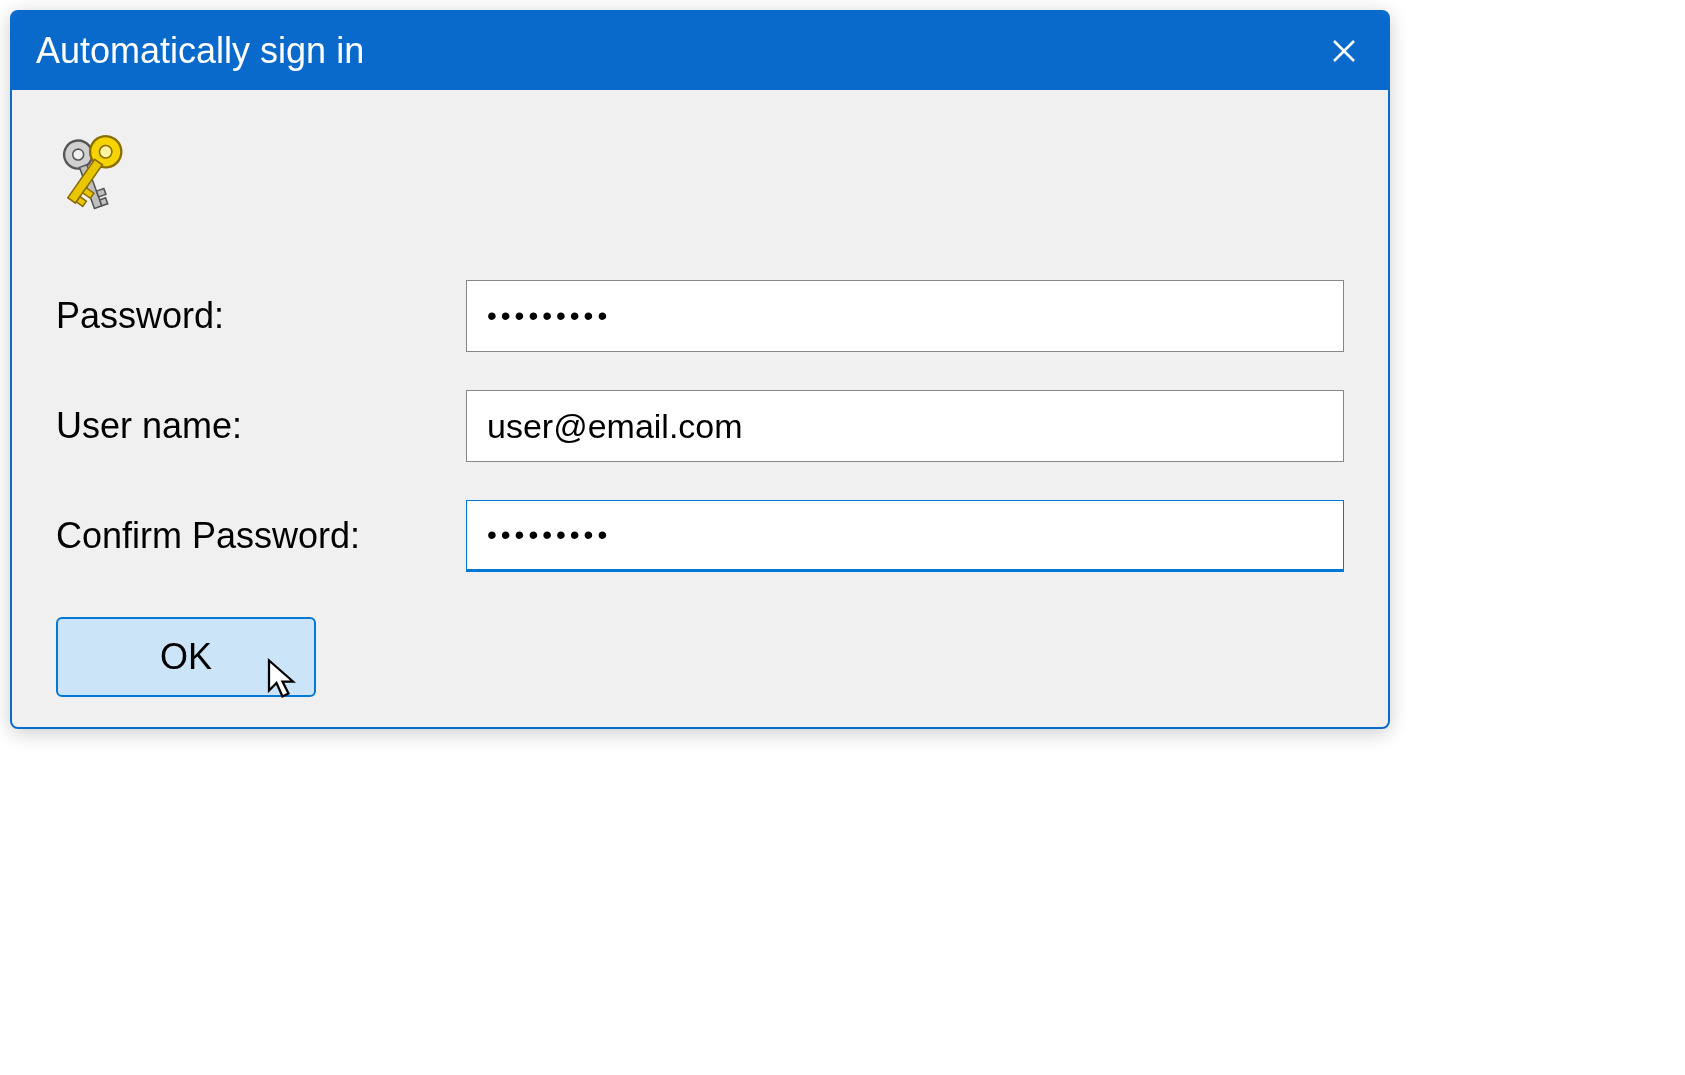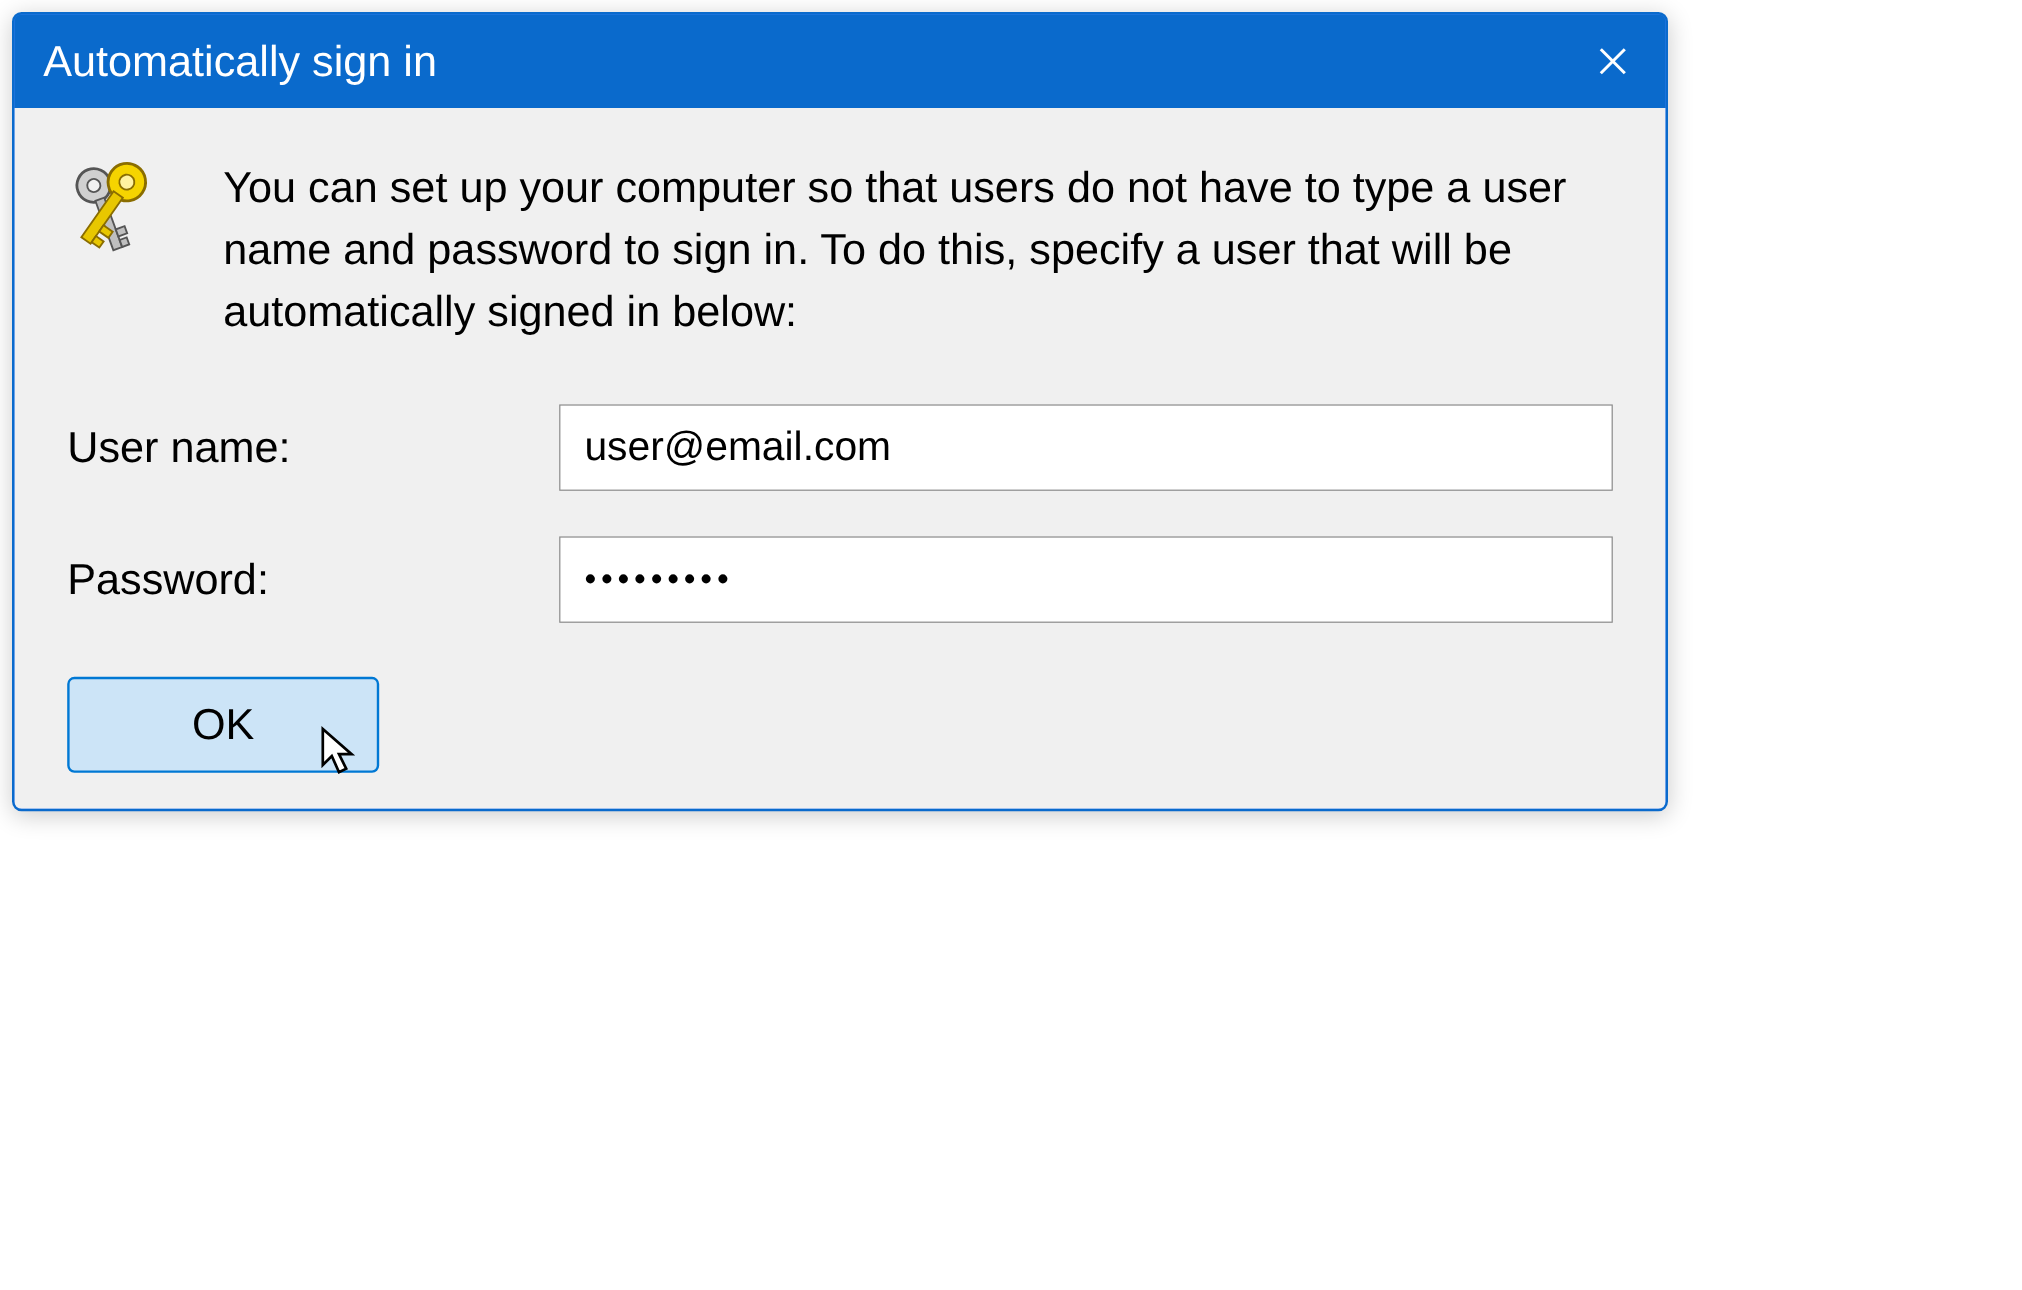--- a/index.html
+++ b/index.html
@@ -158,33 +158,36 @@
         </g>
 
         <g transform="rotate(35 30 20)">
           <circle cx="28" cy="14" r="10" fill="#f5d400" stroke="#8a6d00" stroke-width="1.5"></circle>
           <circle cx="28" cy="14" r="4" fill="#fff2a0" stroke="#8a6d00" stroke-width="1"></circle>
           <rect x="25" y="22" width="6" height="30" fill="#e8c700" stroke="#8a6d00" stroke-width="1"></rect>
           <rect x="31" y="40" width="6" height="4" fill="#e8c700" stroke="#8a6d00" stroke-width="1"></rect>
           <rect x="31" y="47" width="5" height="4" fill="#e8c700" stroke="#8a6d00" stroke-width="1"></rect>
         </g>
       </svg>
-      <p class="description">You can set up your computer so that users do not have to type a user name and password to sign in. To do this, specify a user that will be automatically signed in below:</p>
+    </div>
+
+    <div class="form-row">
+      <label class="form-label">Password:</label>
+      <input type="password" class="form-input" value="•••••••••" style="">
     </div>
 
     <div class="form-row">
       <label class="form-label">User name:</label>
       <input type="text" class="form-input" value="user@email.com" style="">
     </div>
 
     <div class="form-row">
-      <label class="form-label">Password:</label>
-      <input type="password" class="form-input" value="•••••••••" style="">
+      <label class="form-label">Confirm Password:</label>
+      <input type="password" class="form-input focused" value="•••••••••" style="">
     </div>
-
 
     <div class="button-row">
       <span class="cursor-wrap">
         <button class="btn primary">OK</button>
         <svg class="cursor" style="left:210px; top:40px;" viewBox="0 0 24 30">
           <path d="M2 2 L2 22 L7 17 L11 26 L15 24 L11 16 L18 16 Z" fill="#ffffff" stroke="#000000" stroke-width="1.5"></path>
         </svg>
       </span>
     </div>
   </div>

